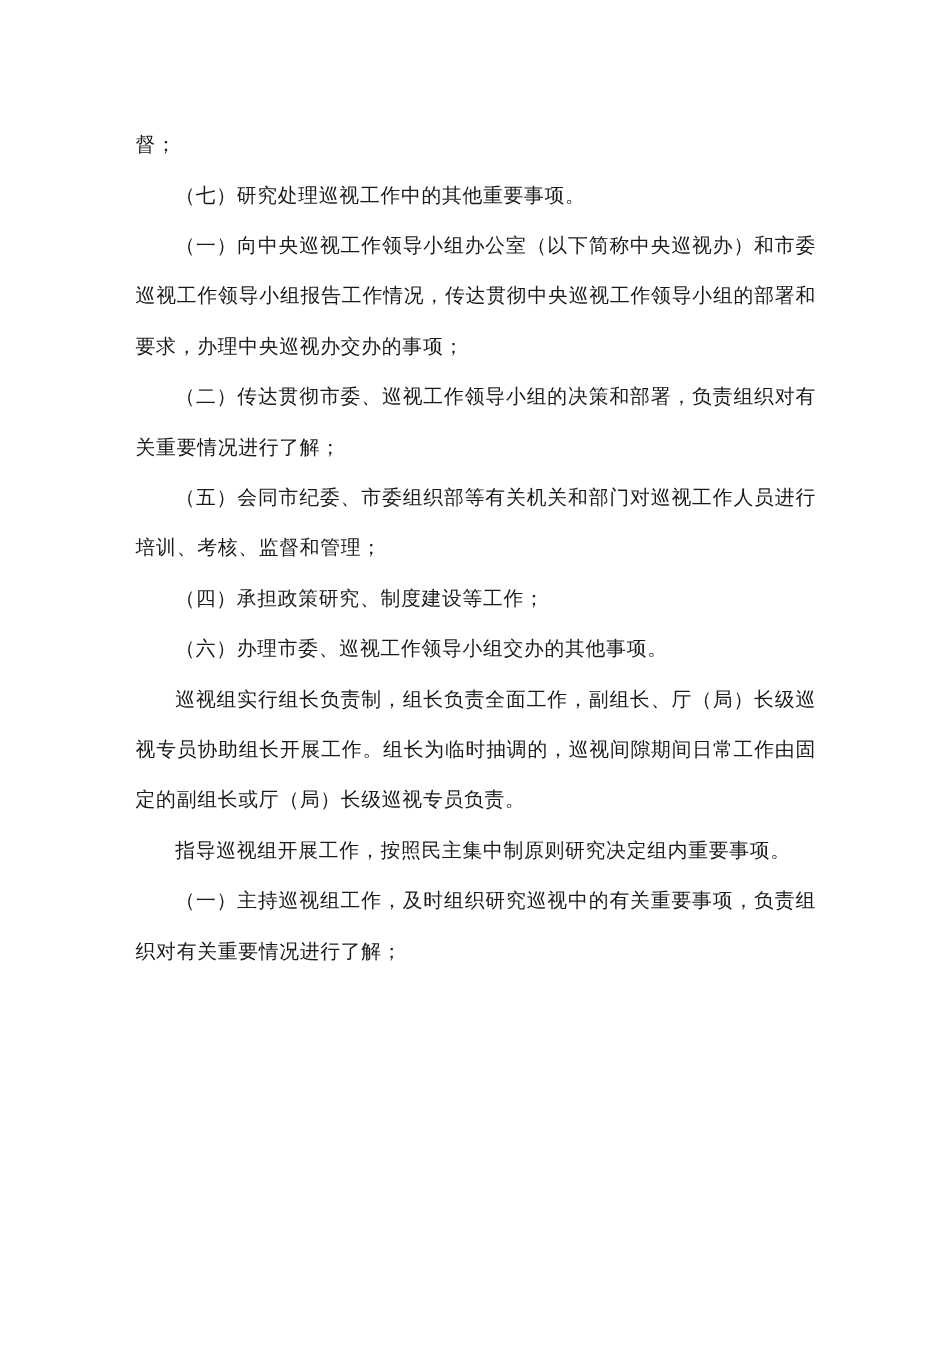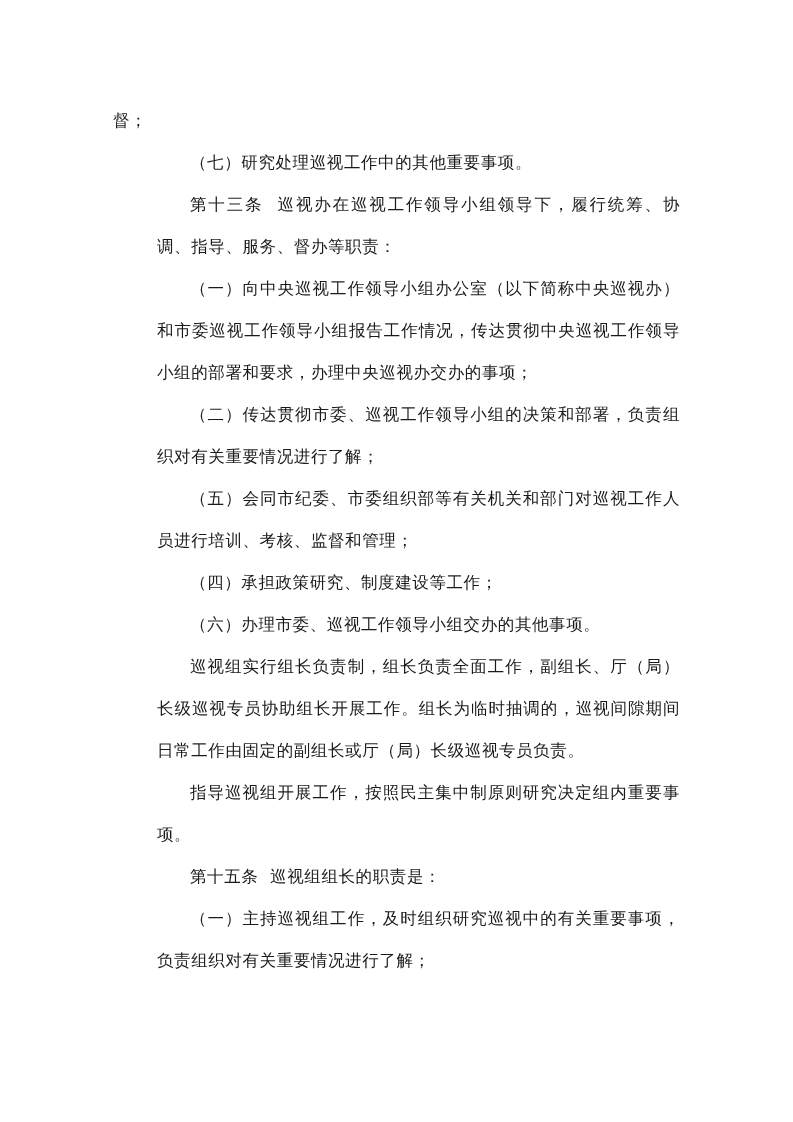--- a/index.html
+++ b/index.html
@@ -30,39 +30,36 @@
     line-height: 42px;
     color: #1a1a1a;
     margin: 0;
     text-align: justify;
     text-justify: inter-ideograph;
     letter-spacing: 0.6px;
     white-space: pre-wrap;
   }
   .indent {
     text-indent: 33px;
-    margin-left: 44px;
   }
   .no-indent {
     text-indent: 0;
   }
 </style>
 </head>
 <body>
 
 <div class="page">
   <div class="doc-body">
 
     <p class="para no-indent">督；</p>
     <p class="para indent">（七）研究处理巡视工作中的其他重要事项。</p>
-    <p class="para indent">第十三条  巡视办在巡视工作领导小组领导下，履行统筹、协调、指导、服务、督办等职责：</p>
     <p class="para indent">（一）向中央巡视工作领导小组办公室（以下简称中央巡视办）和市委巡视工作领导小组报告工作情况，传达贯彻中央巡视工作领导小组的部署和要求，办理中央巡视办交办的事项；</p>
     <p class="para indent">（二）传达贯彻市委、巡视工作领导小组的决策和部署，负责组织对有关重要情况进行了解；</p>
     <p class="para indent">（五）会同市纪委、市委组织部等有关机关和部门对巡视工作人员进行培训、考核、监督和管理；</p>
     <p class="para indent">（四）承担政策研究、制度建设等工作；</p>
     <p class="para indent">（六）办理市委、巡视工作领导小组交办的其他事项。</p>
     <p class="para indent">巡视组实行组长负责制，组长负责全面工作，副组长、厅（局）长级巡视专员协助组长开展工作。组长为临时抽调的，巡视间隙期间日常工作由固定的副组长或厅（局）长级巡视专员负责。</p>
     <p class="para indent">指导巡视组开展工作，按照民主集中制原则研究决定组内重要事项。</p>
-    <p class="para indent">第十五条  巡视组组长的职责是：</p>
     <p class="para indent">（一）主持巡视组工作，及时组织研究巡视中的有关重要事项，负责组织对有关重要情况进行了解；</p>
 
   </div>
 </div>
 
 </body></html>

